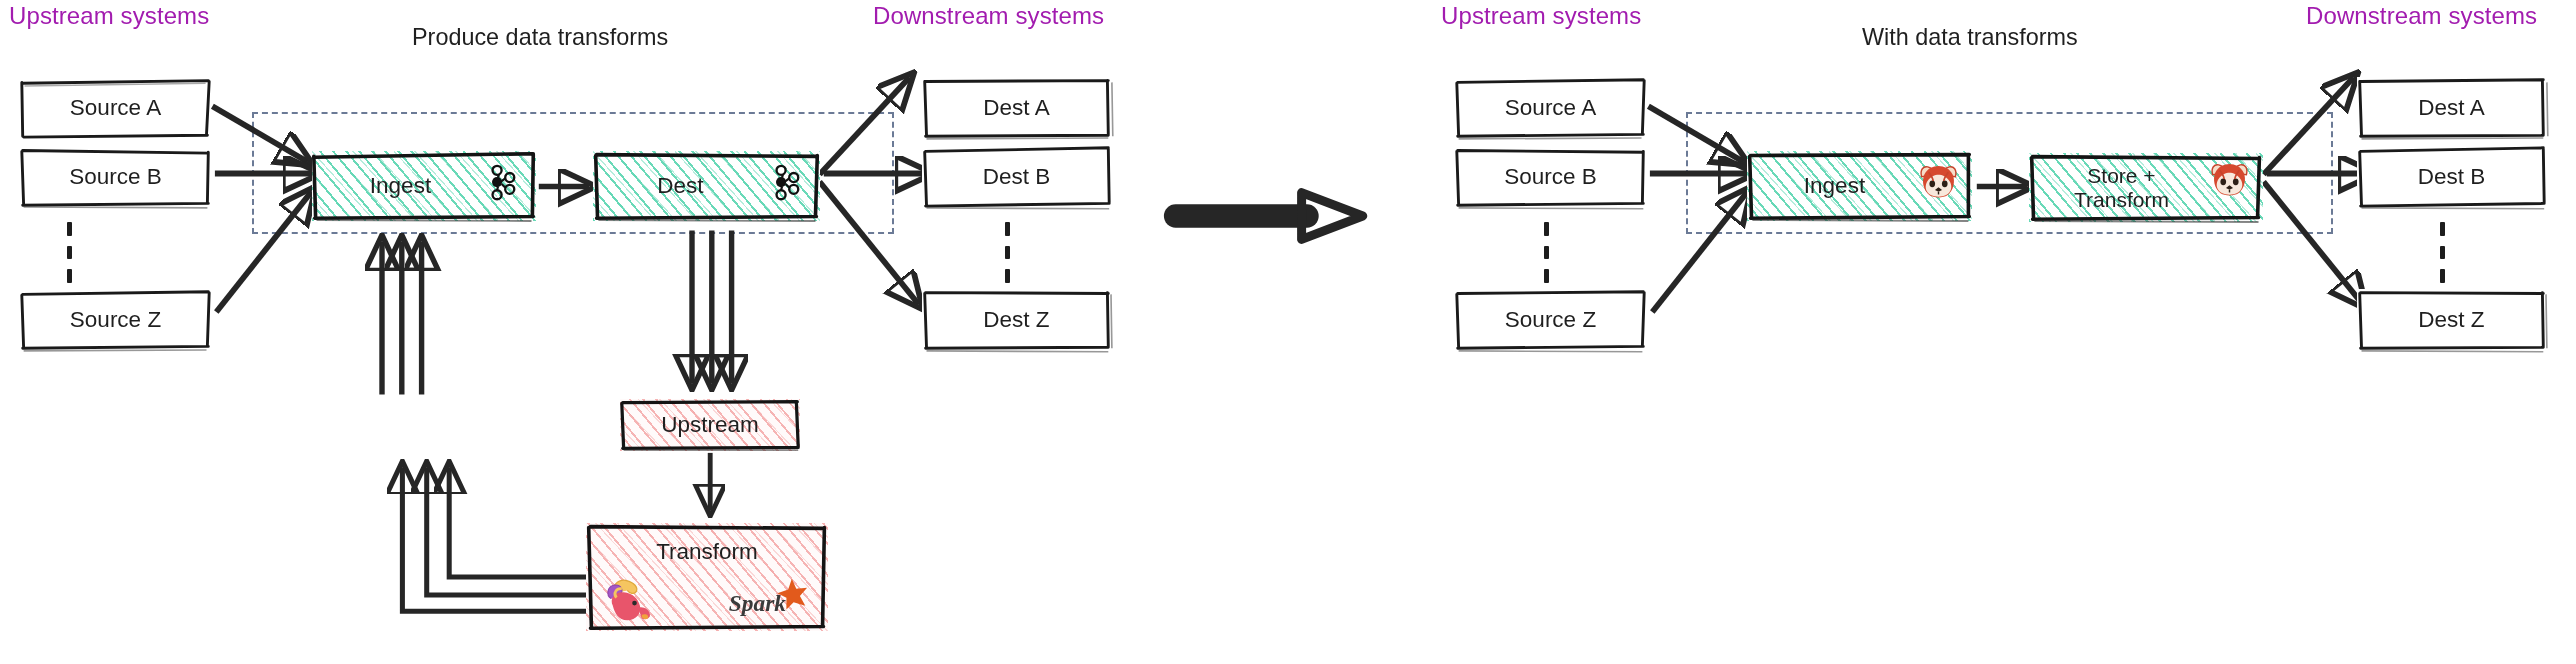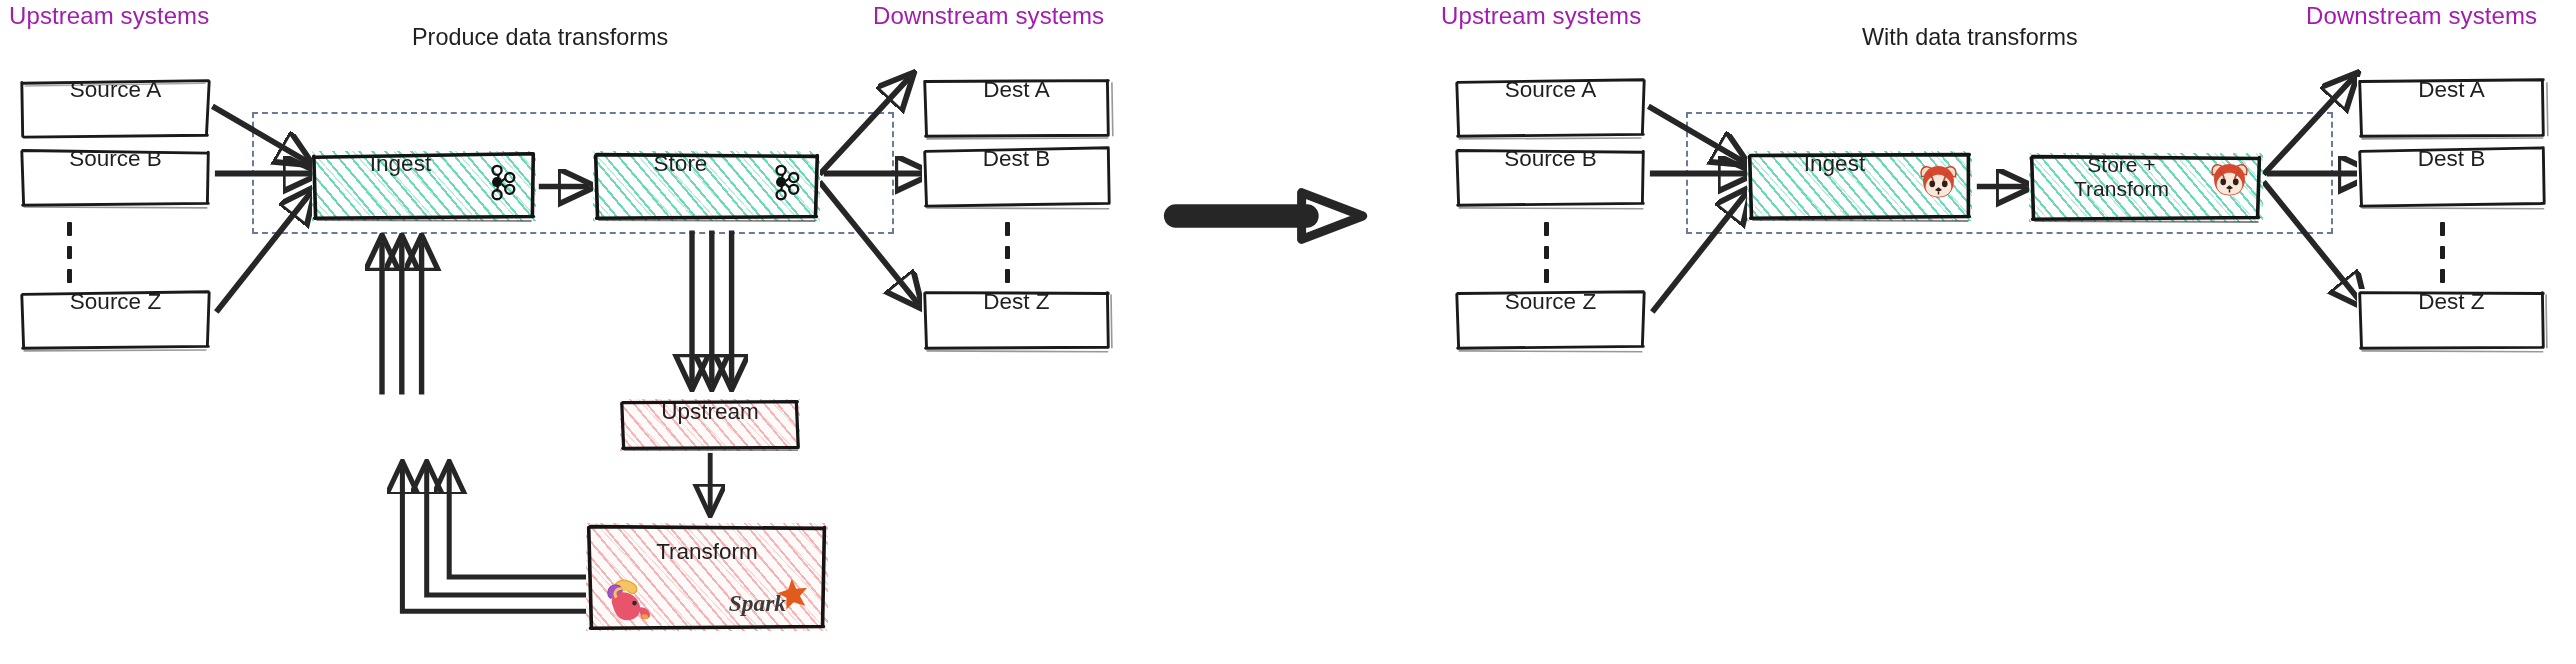--- a/index.html
+++ b/index.html
@@ -2,21 +2,21 @@
 <html style="font-size:14.4px"><head>
 <meta charset="utf-8">
 <style>
   html,body{margin:0;padding:0;background:#ffffff;}
   body{width:2576px;height:665px;font-family:"Liberation Sans",sans-serif;color:#1a1a1a;overflow:hidden;}
   #stage{position:relative;width:2576px;height:665px;}
 
   .heading{position:absolute;font-size:24px;color:#a21caf;white-space:nowrap;letter-spacing:0.1px;}
   .panel-title{position:absolute;font-size:23.4px;color:#1f1f1f;white-space:nowrap;}
 
-  .sk-box{position:absolute;box-sizing:border-box;display:flex;align-items:flex-start;justify-content:center;}
+  .sk-box{position:absolute;box-sizing:border-box;display:flex;align-items:center;justify-content:center;}
   .sk-box .lbl{position:relative;z-index:4;font-size:22.5px;color:#1f1f1f;text-align:center;line-height:1.12;white-space:pre-line;}
   .sk-box svg.frame{position:absolute;inset:0;width:100%;height:100%;overflow:visible;z-index:3;}
   .sk-box .fill{position:absolute;inset:0;z-index:1;}
 
   .fill.green{background:
      repeating-linear-gradient(50deg, rgba(93,214,178,.92) 0 2px, rgba(255,255,255,0) 2px 10px),
      repeating-linear-gradient(48deg, rgba(93,214,178,.45) 0 1.2px, rgba(255,255,255,0) 1.2px 15.3px),
      #ffffff;}
   .fill.pink{background:
      repeating-linear-gradient(50deg, rgba(243,160,160,.78) 0 1.9px, rgba(255,255,255,0) 1.9px 10px),
@@ -127,21 +127,21 @@
       </defs>
     <line x1="2" y1="15" x2="58" y2="15" stroke-width="6.4" marker-end="url(#ah4)"></line>
   </svg>
 
   <div class="sk-box" style="left:593px;top:151px;width:227px;height:70px;">
     <div class="fill green"></div>
     <svg class="frame" viewBox="0 0 252 78" preserveAspectRatio="none">
       <path d="M4,4 L249,6 M249,5 L247,72 M248,73 L4,75 M5,74 L3,5" stroke="#141414" stroke-width="4" stroke-linecap="round"></path>
       <path d="M6,77 L247,78" stroke="#333" stroke-width="2" opacity=".6"></path>
     </svg>
-    <span class="lbl" style="margin-right:52px;">Store</span>
+    <span class="lbl" style="margin-right:52px;">Dest</span>
     <svg class="ico" style="right:18px;top:12.6px;width:31px;height:38px;" viewBox="0 0 34 42">
       <circle cx="11" cy="7" r="5" fill="none" stroke="#111" stroke-width="2.6"></circle>
       <circle cx="25" cy="15" r="5" fill="none" stroke="#111" stroke-width="2.6"></circle>
       <circle cx="11" cy="20" r="5.6" fill="#111"></circle>
       <circle cx="11" cy="34" r="5" fill="none" stroke="#111" stroke-width="2.6"></circle>
       <circle cx="25" cy="28" r="5" fill="none" stroke="#111" stroke-width="2.6"></circle>
       <path d="M13,12 L12,15 M16,19 L20,16 M16,22 L20,26 M12,25 L11,29" stroke="#111" stroke-width="2.4" fill="none"></path>
     </svg>
   </div>
 

